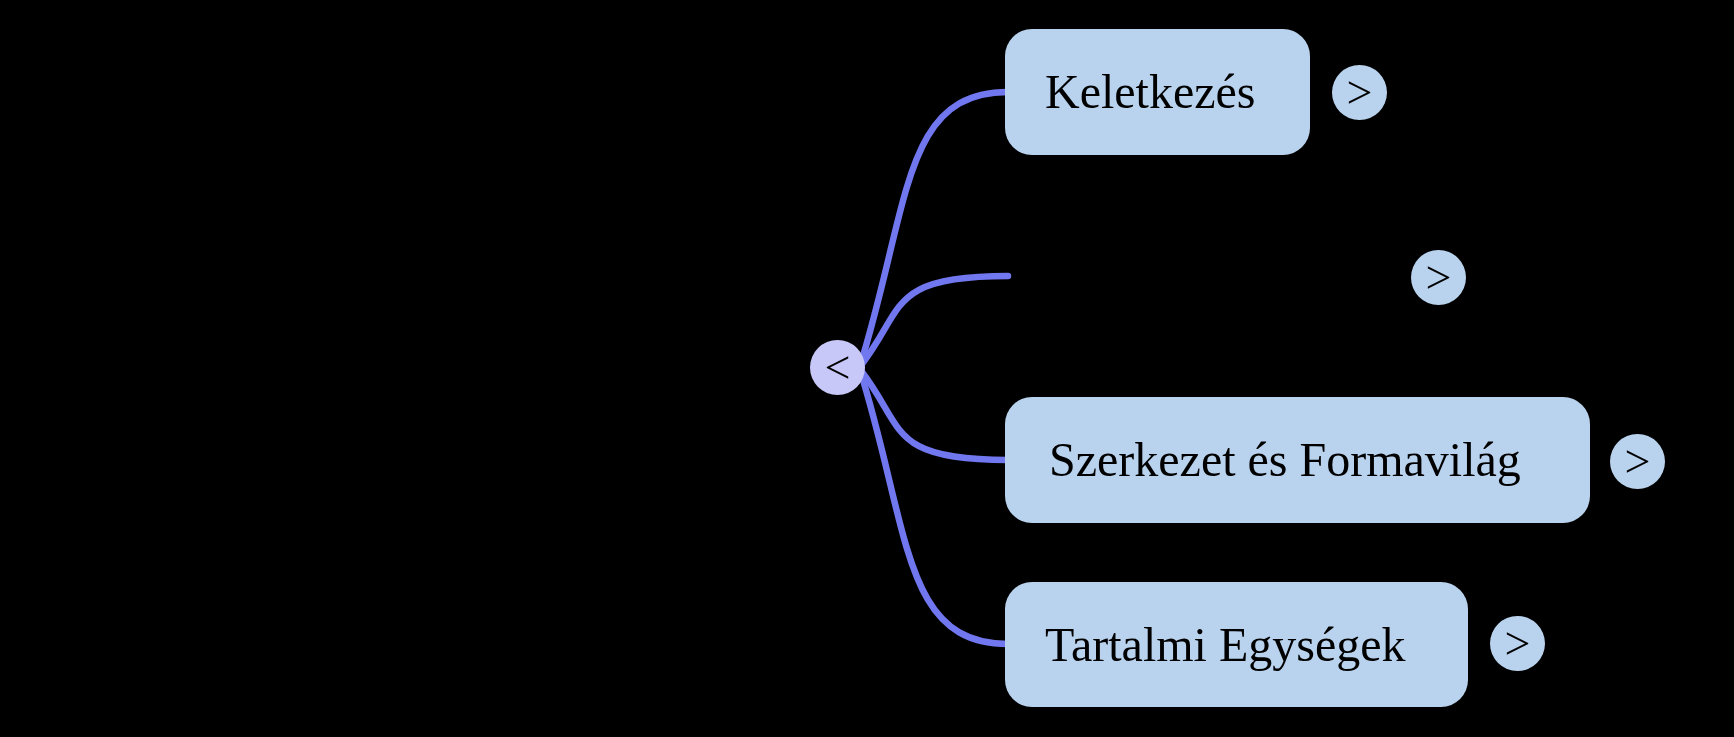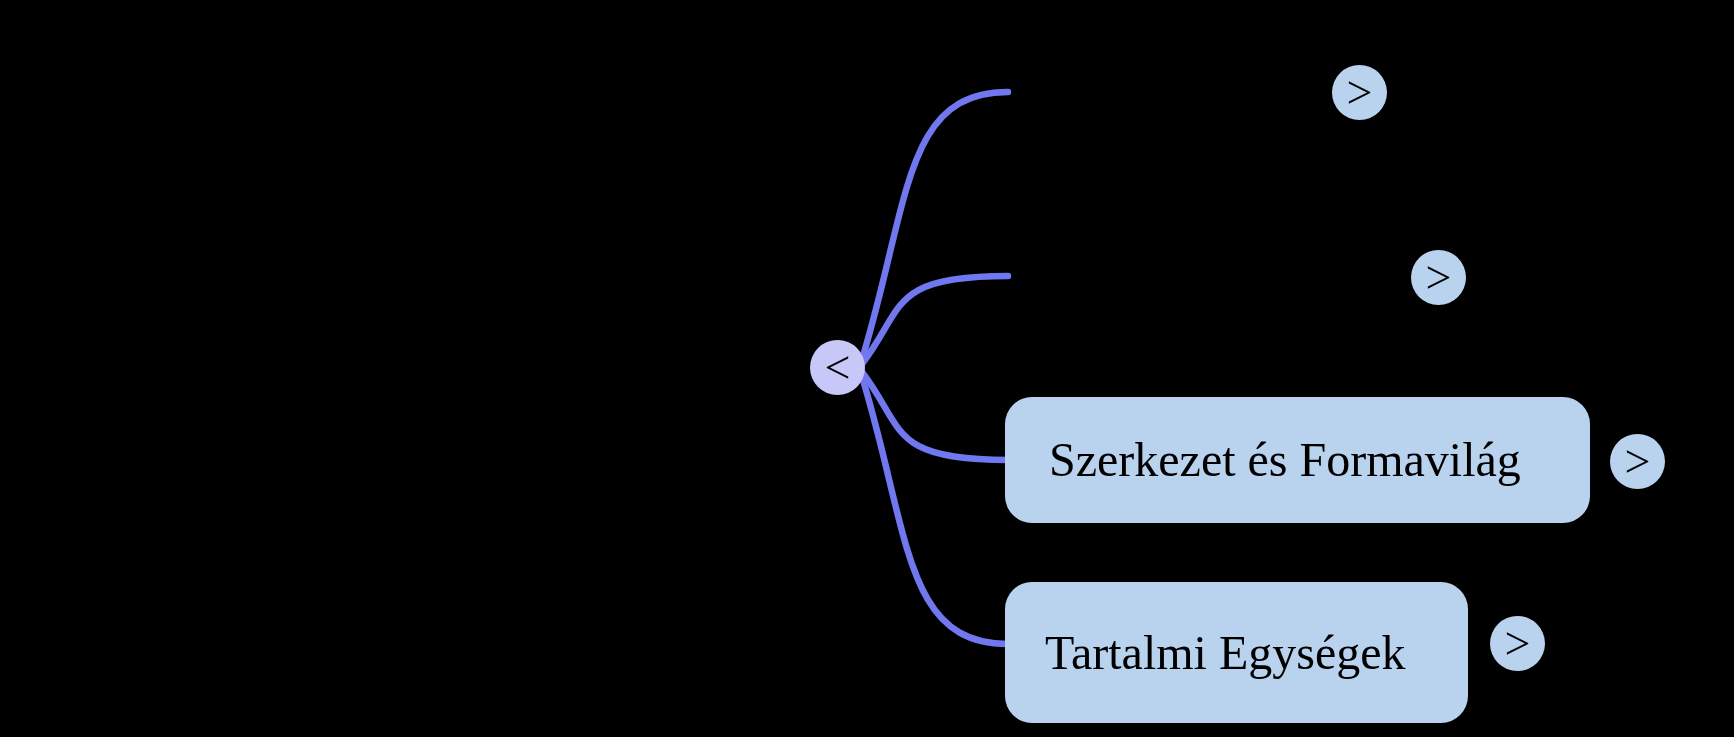--- a/index.html
+++ b/index.html
@@ -48,21 +48,21 @@
     width: 718px;
     height: 130px;
     background: var(--root-fill, #c7c8f8);
   }
   .node.child {
     background: var(--child-fill, #b9d3ee);
   }
   .node.child.c0 { left: 1005px; top:  29px; width: 305px; height: 126px; }
   .node.child.c1 { left: 1005px; top: 212px; width: 383px; height: 128px; }
   .node.child.c2 { left: 1005px; top: 397px; width: 585px; height: 126px; padding-left: 44px; }
-  .node.child.c3 { left: 1005px; top: 582px; width: 463px; height: 141px; border-radius: 27px; }
+  .node.child.c3 { left: 1005px; top: 582px; width: 463px; height: 125px; border-radius: 27px; }
   .toggle {
     position: absolute;
     width: 55px;
     height: 55px;
     border-radius: 50%;
     display: flex;
     align-items: center;
     justify-content: center;
     font-size: 46px;
     line-height: 1;
@@ -95,20 +95,23 @@
     <path d="M 862 364 C 905 308, 888 276, 1008 276"></path>
     <path d="M 862 372 C 905 428, 888 460, 1008 460"></path>
     <path d="M 860 370 C 910 530, 902 644, 1008 644"></path>
   </svg>
 
 
   <div class="toggle root-toggle">
     <span class="label">&lt;</span>
   </div>
 
+  <div class="node child c0">
+    <span class="label">Keletkezés</span>
+  </div>
   <div class="toggle child-toggle t0">
     <span class="label">&gt;</span>
   </div>
 
   <div class="toggle child-toggle t1">
     <span class="label">&gt;</span>
   </div>
 
   <div class="node child c2">
     <span class="label">Szerkezet és Formavilág</span>

